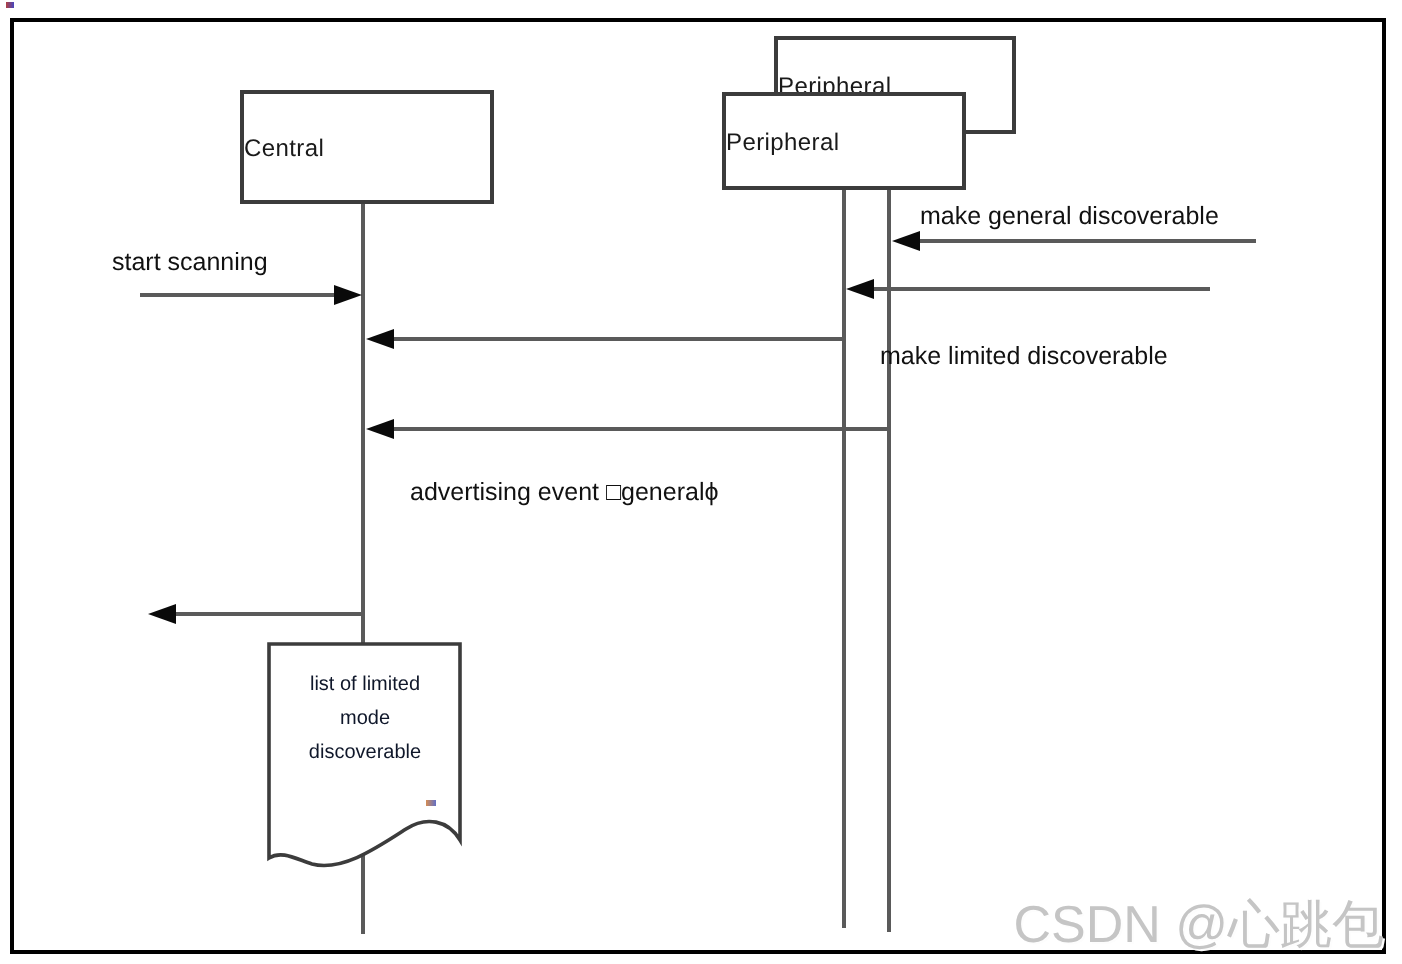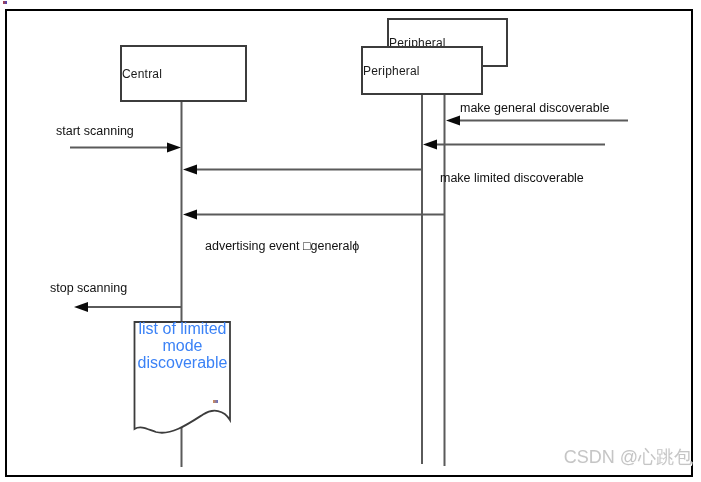--- a/index.html
+++ b/index.html
@@ -29,27 +29,27 @@
     position:absolute;font-size:12.5px;text-align:left;
     white-space:nowrap;z-index:4;color:#111;
   }
   .lbl-general{left:460px;top:101px;width:180px;}
   .lbl-limited{left:440px;top:126px;width:180px;margin-top:45px;}
   .lbl-start{left:56px;top:124px;width:140px;}
   .lbl-adv-limited{left:208px;top:146px;width:182px;}
   .lbl-adv-general{left:205px;top:191px;width:182px;margin-top:48px;}
   .lbl-stop{left:50px;top:281px;width:140px;}
   .note-text{
-    position:absolute;left:135px;top:320px;width:95px;z-index:4;
-    font-size:16px;line-height:17px;text-align:center;color:#3b82f6;
+    position:absolute;left:135px;top:334px;width:95px;z-index:4;
+    font-size:10px;line-height:17px;text-align:center;color:#0f172a;
   }
   .note-text div{white-space:nowrap;}
   .watermark{
     position:absolute;left:500px;top:445px;width:192px;z-index:4;
-    font-size:18px;text-align:right;color:#c5c5c5;
+    font-size:26px;text-align:right;color:#c5c5c5;
     text-shadow:1px 1px 0 #fdfdfd;
   }
   .artifact-a{
     position:absolute;left:3px;top:1px;width:4px;height:3px;z-index:5;
     background:linear-gradient(90deg,#b04040,#4646c0);
   }
   .artifact-b{
     position:absolute;left:213px;top:400px;width:5px;height:3px;z-index:5;
     background:linear-gradient(90deg,#d08040,#5060c0);opacity:.9;
   }
@@ -100,21 +100,20 @@
     <span>Peripheral</span>
   </div>
   <div class="actor-box box-central">
     <span>Central</span>
   </div>
 
   <div class="msg-label lbl-general">make general discoverable</div>
   <div class="msg-label lbl-limited">make limited discoverable</div>
   <div class="msg-label lbl-start">start scanning</div>
   <div class="msg-label lbl-adv-general">advertising event □generalϕ</div>
-  <div class="msg-label lbl-stop">stop scanning</div>
 
   <div class="note-text">
     <div>list of limited</div>
     <div>mode</div>
     <div>discoverable</div>
   </div>
 
   <div class="watermark">CSDN @心跳包</div>
 
 </div>

